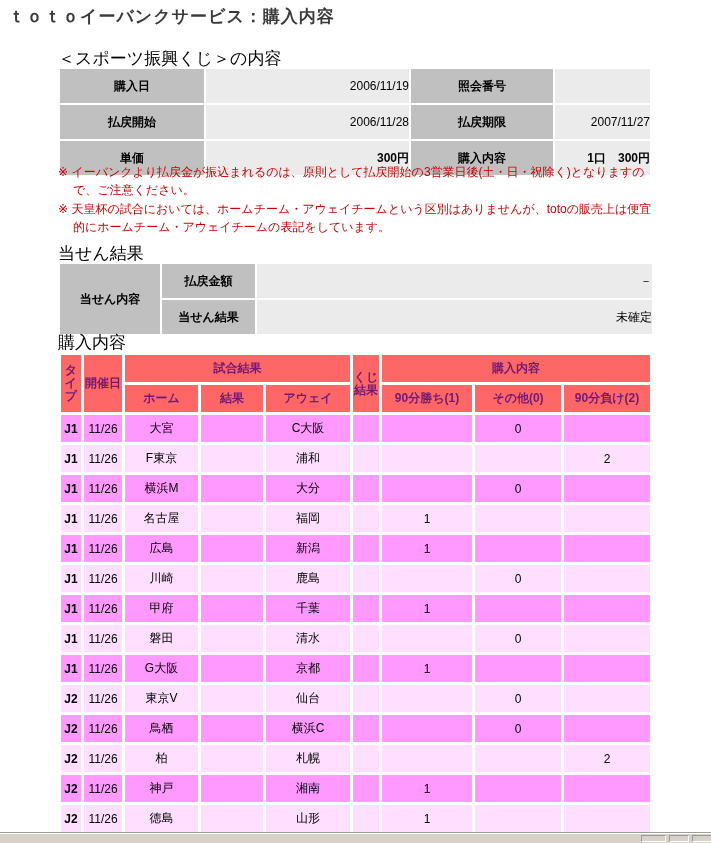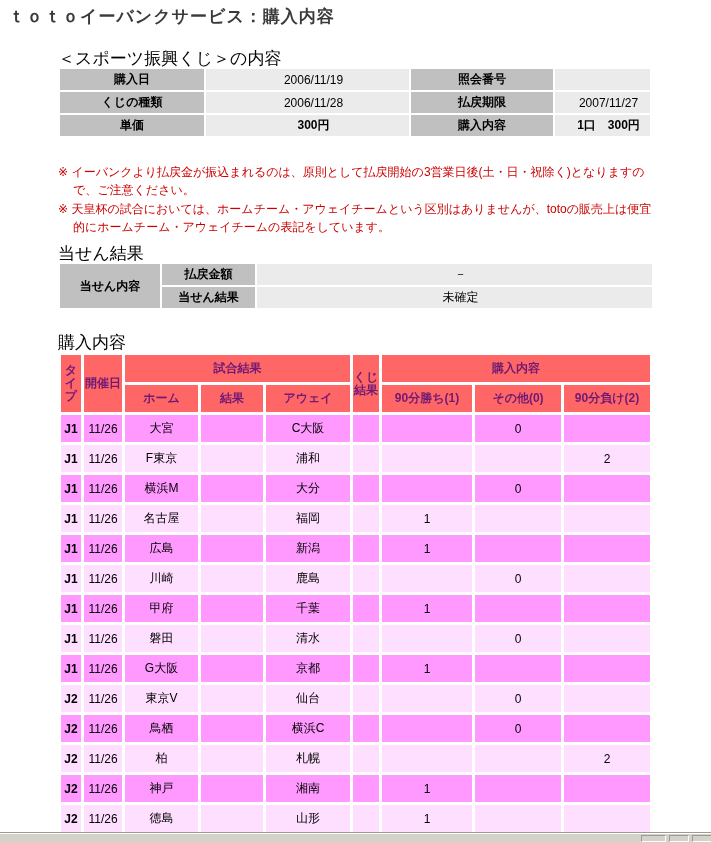--- a/index.html
+++ b/index.html
@@ -20,21 +20,21 @@
 
   table{border-collapse:separate;}
 
   
   .gray-table{border-spacing:2px;table-layout:fixed;font-size:12px;}
   .gray-table th{
     background:#c0c0c0;font-weight:bold;height:21px;
     text-align:center;padding:0;font-size:12px;
   }
   .gray-table td{
-    background:#ebebeb;height:21px;text-align:center;
+    background:#ebebeb;height:34px;text-align:right;
     padding:0 0 0 12px;font-size:12px;
   }
   .gray-table td.b{font-weight:bold;}
   .t1{width:594px;}
   .t2{width:596px;}
 
   
   .notes{width:600px;color:#cc0000;font-size:12px;line-height:18px;}
   .note{padding-left:15px;text-indent:-15px;margin:0 0 1px 0;}
 
@@ -80,21 +80,21 @@
       <col style="width:95px">
     </colgroup>
   <tbody>
       <tr>
     <th>購入日</th>
     <td>2006/11/19</td>
     <th>照会番号</th>
     <td></td>
   </tr>
   <tr>
-    <th>くじの種類</th>
+    <th>払戻開始</th>
     <td>2006/11/28</td>
     <th>払戻期限</th>
     <td>2007/11/27</td>
   </tr>
   <tr>
     <th>単価</th>
     <td class="b">300円</td>
     <th>購入内容</th>
     <td class="b">1口　300円</td>
   </tr>

